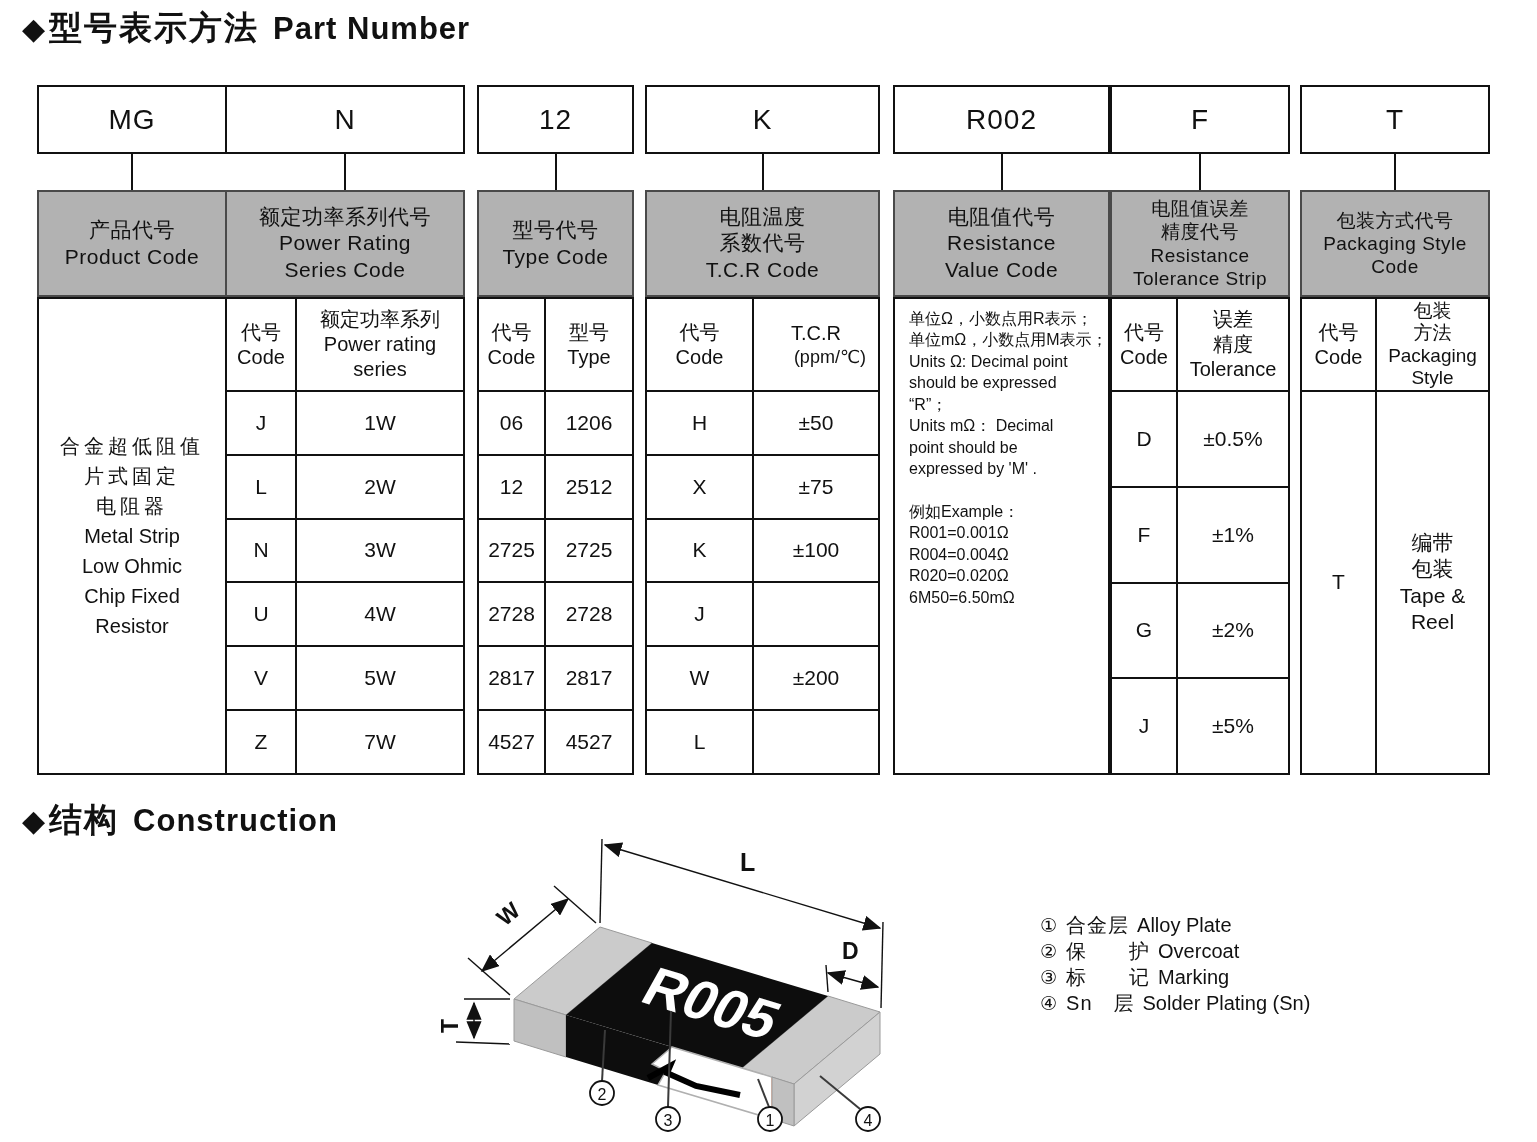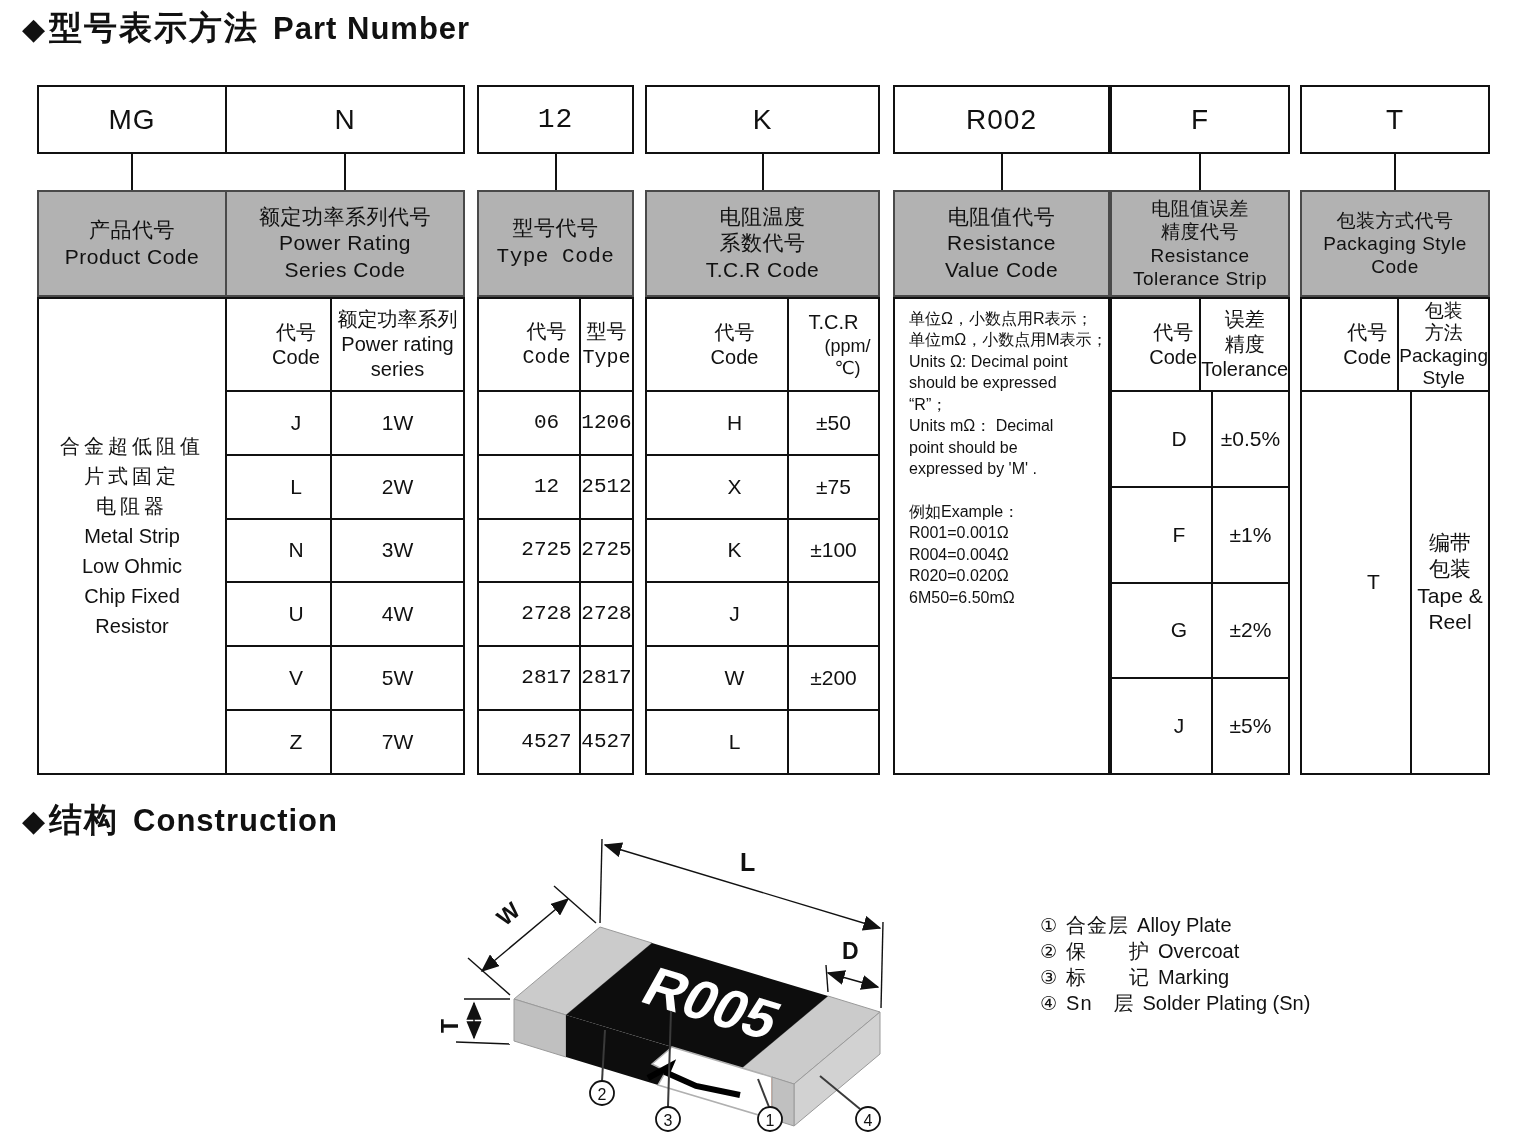--- a/index.html
+++ b/index.html
@@ -29,21 +29,21 @@
     flex:1;box-sizing:border-box;border:2px solid #111;background:#fff;
     display:flex;flex-direction:column;
   }
   .trow{display:flex;flex:1;min-height:0;}
   .trow + .trow{border-top:2px solid #111;}
   .trow.thead{flex:0 0 91px;}
   .tc{
     display:flex;flex-direction:column;align-items:center;justify-content:center;
     text-align:center;font-size:21px;line-height:1.25;box-sizing:border-box;
   }
-  .tc.code-c{border-right:2px solid #111;margin-left:35px;}
+  .tc.code-c{border-right:2px solid #111;}
   .tc.val-c{flex:1;}
   .thead .tc{font-size:20px;}
   .tc .sm{font-size:18px;margin-left:28px;}
   
   .pbody{
     flex:1;box-sizing:border-box;border:2px solid #111;background:#fff;
     display:flex;flex-direction:column;align-items:center;justify-content:center;
     text-align:center;font-size:20px;line-height:1.5;
   }
   .pbody div{min-height:1.2em;}
@@ -136,21 +136,21 @@
           <div class="tc code-c" style="width:70px;">V</div>
           <div class="tc val-c">5W</div>
         </div>
       <div class="trow">
           <div class="tc code-c" style="width:70px;">Z</div>
           <div class="tc val-c">7W</div>
         </div>
     </div>
   </div>
 
-  <div class="col" style="left:477px;width:157px;font-family:Liberation Mono, monospace;">
+  <div class="col" style="left:477px;width:157px;">
     <div class="code-box">
         <span>12</span>
       </div>
     <div class="connector"></div>
     <div class="hdr">
       <div>型号代号</div>
       <div>Type Code</div>
     </div>
     <div class="tbl">
       <div class="trow thead">

